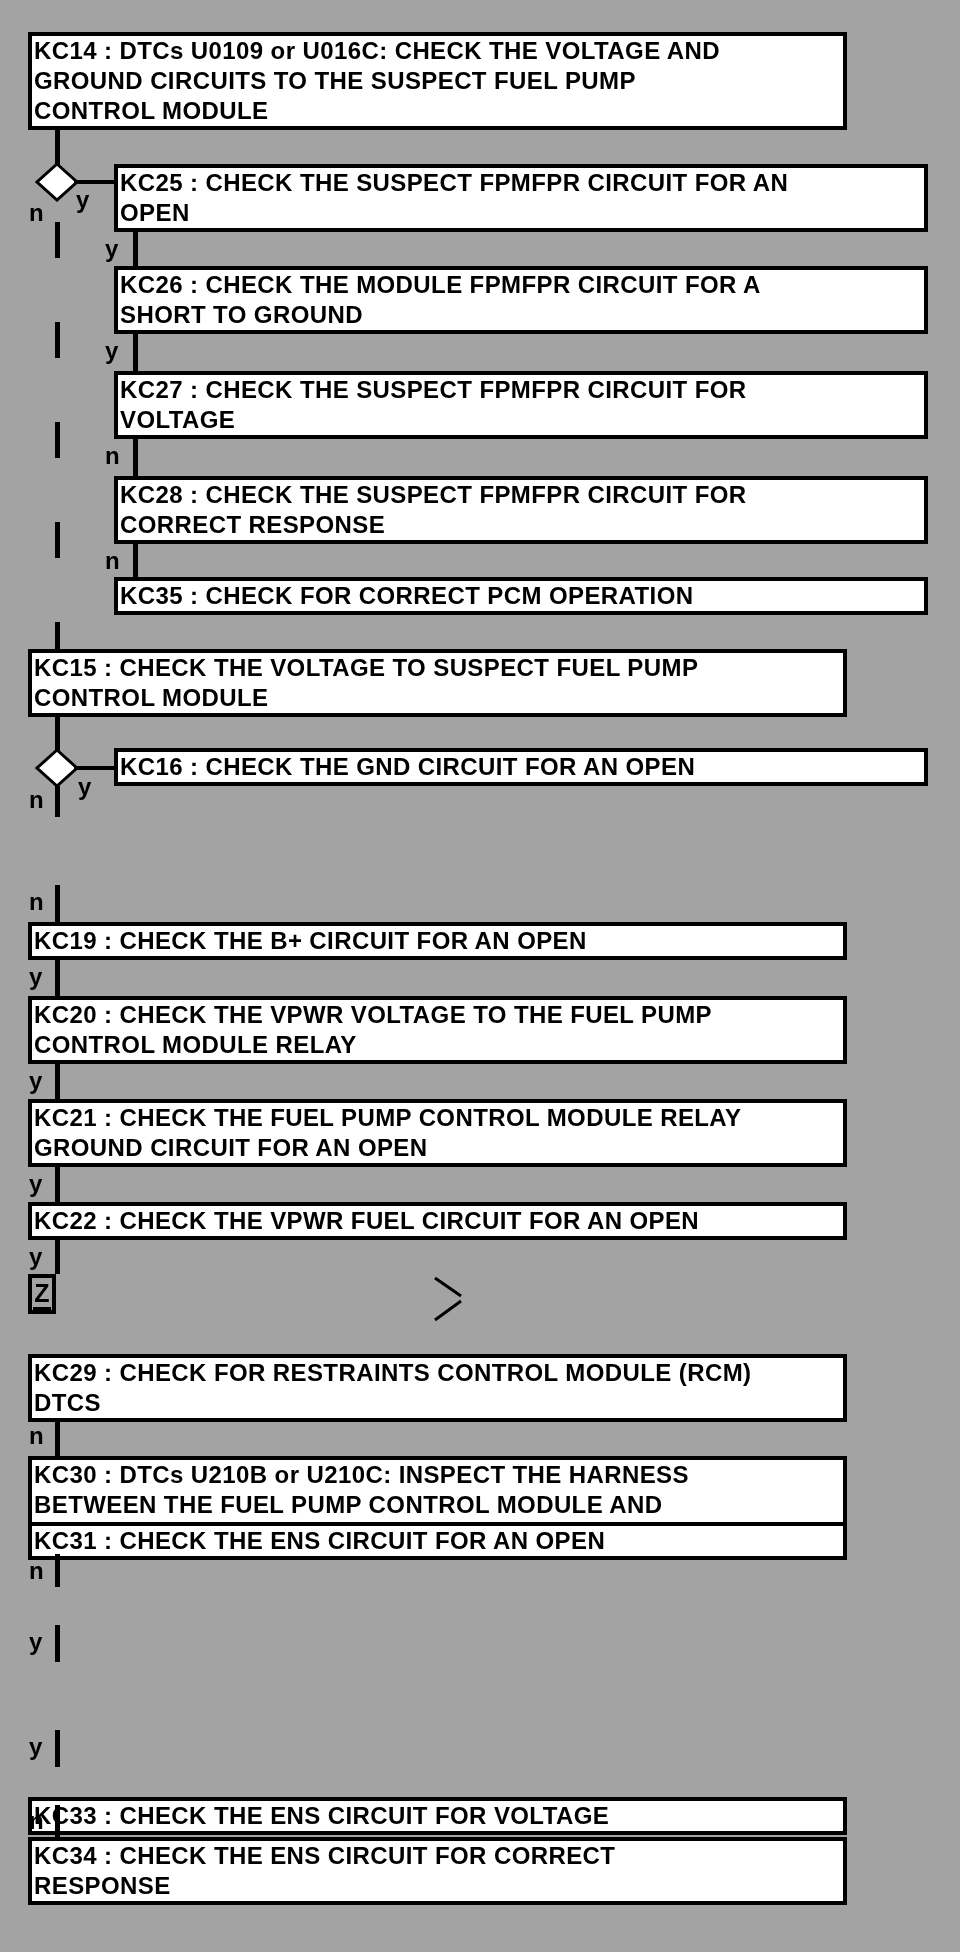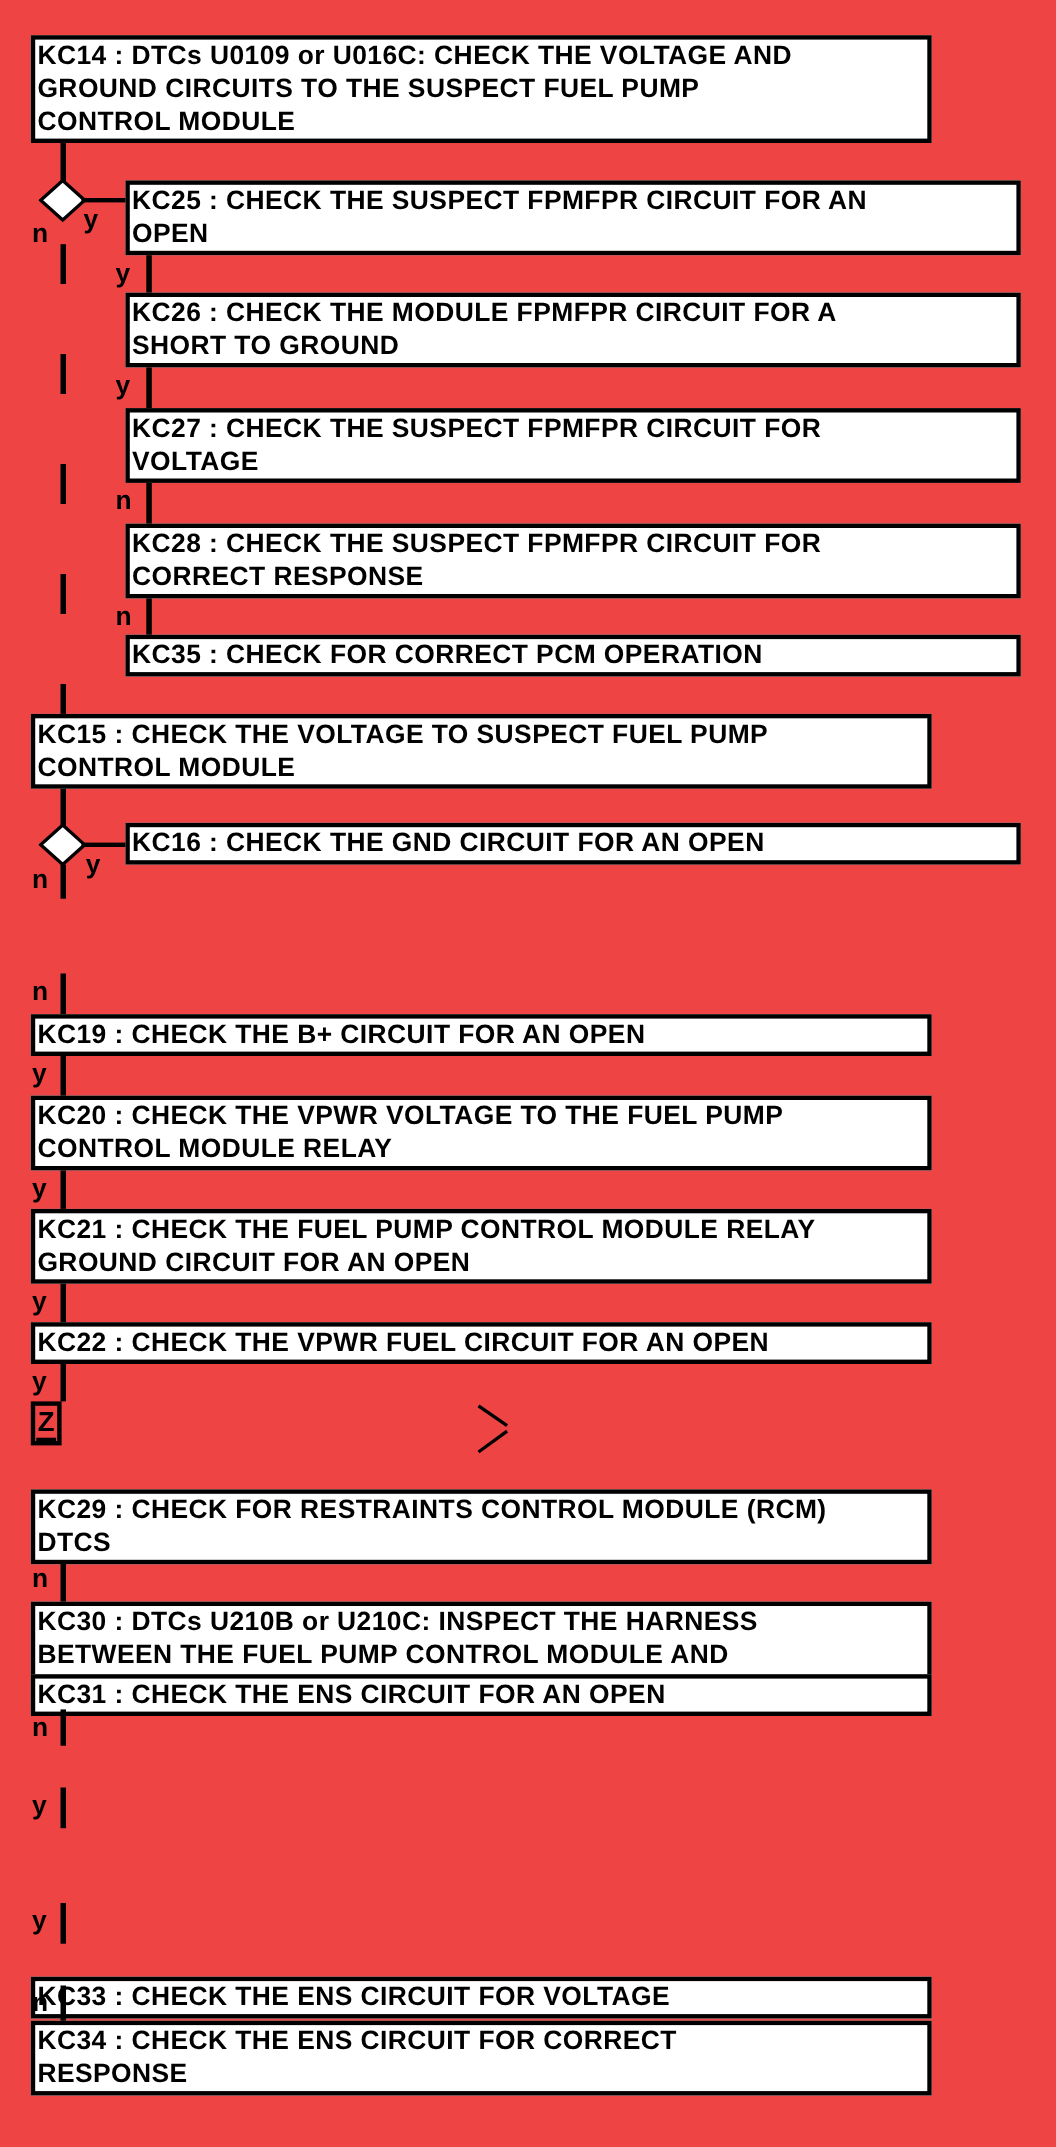--- a/index.html
+++ b/index.html
@@ -1,20 +1,20 @@
 <!DOCTYPE html>
 <html><head>
 <meta charset="utf-8">
 <style>
   html, body { margin: 0; padding: 0; background: #ffffff; }
   .canvas {
     position: relative;
     width: 960px;
     height: 1952px;
-    background: #ef4444;
+    background: #a3a3a3;
     font-family: "Liberation Sans", sans-serif;
     color: #000;
     overflow: hidden;
   }
   .node {
     position: absolute;
     box-sizing: border-box;
     border: 4px solid #000;
     background: #fff;
     font-weight: bold;

